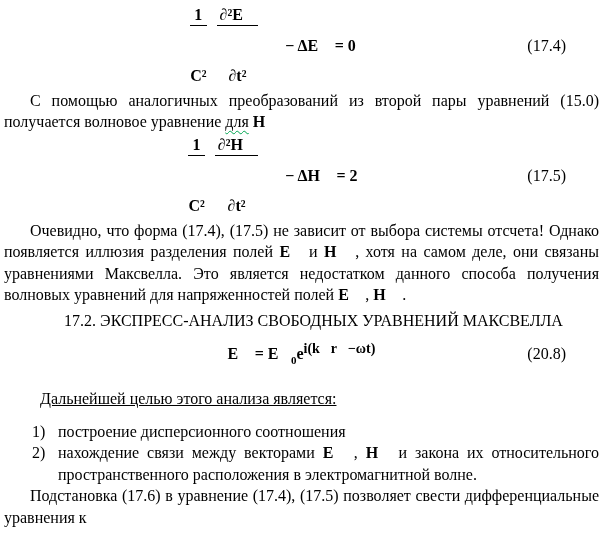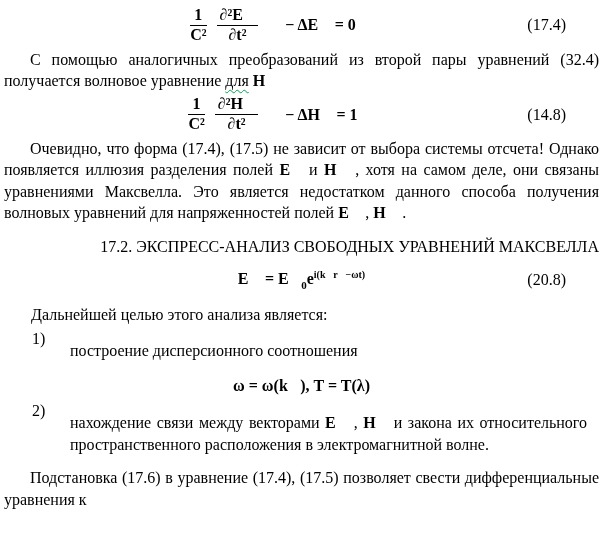--- a/index.html
+++ b/index.html
@@ -14,24 +14,24 @@
   .page { padding:2px 4px 0 4px; }
 
   p.body-text {
     margin:0;
     text-align:justify;
     line-height:21.4px;
   }
   p.indent { text-indent:26px; }
 
   .heading {
-    margin:12px 0 0 0;
+    margin:4px 0 0 0;
     padding-left:24px;
     line-height:21.4px;
-    text-align:right;
+    text-align:center;
   }
 
   
   .eq-row {
     position:relative;
     text-align:center;
     font-weight:bold;
     padding:4px 60px 4px 0;
     margin:1px 0;
   }
@@ -43,45 +43,45 @@
     font-weight:normal;
   }
   .frac {
     display:inline-block;
     vertical-align:middle;
     text-align:center;
     margin:0 3px;
     line-height:1.05;
   }
   .frac .num { display:block; padding:0 3px 1px 3px; border-bottom:1.5px solid #000; }
-  .frac .den { display:block; padding-top:1px; }
+  .frac .den { display:block; padding-top:1px;margin-top:41px; }
   .tail { vertical-align:middle; margin-left:20px; }
 
   .eq176-block { position:relative; margin:2px 0; }
   .eq176-line { text-align:center; font-weight:bold; padding:5px 0; line-height:22px; }
   .eq176-line sub { font-size:11px; }
-  .eq176-line sup { font-size:10px; }
+  .eq176-line sup { font-size:14px; }
 
   .disp-row { text-align:center; font-weight:bold; padding:2px 0 3px 0; line-height:22px; }
 
   .bold-vec { font-weight:bold; }
 
   .squiggle {
     text-decoration-line:underline;
     text-decoration-style:wavy;
     text-decoration-color:#00a550;
     text-decoration-thickness:1px;
     text-underline-offset:3px;
     text-decoration-skip-ink:none;
   }
 
-  .list-intro { margin:3px; padding-left:24px; line-height:21.4px; }
+  .list-intro { margin:12px; padding-left:24px; line-height:21.4px;text-decoration:underline; }
   .list-item { display:flex; padding-left:28px; line-height:21.4px; }
   .list-item .marker { flex:none; width:26px; }
-  .list-item .item-text { flex:1; text-align:justify; margin:12px; }
+  .list-item .item-text { flex:1; text-align:justify; margin:0; }
 
   sup.footnote { font-size:10px; }
 </style>
 </head>
 <body>
 
 <div class="page">
 
   <div class="eq-row">
     <span class="formula">
@@ -91,55 +91,54 @@
       </span>
       <span class="frac">
         <span class="num">∂²E⃗</span>
         <span class="den">∂t²</span>
       </span>
       <span class="tail">− ΔE⃗ = 0</span>
     </span>
     <span class="eq-label">(17.4)</span>
   </div>
 
-  <p class="body-text indent"><span>С помощью аналогичных преобразований из второй пары уравнений (32.4) получается волновое уравнение </span><span class="squiggle">для</span><span> </span><span class="bold-vec">H⃗</span></p>
+  <p class="body-text indent"><span>С помощью аналогичных преобразований из второй пары уравнений (15.0) получается волновое уравнение </span><span class="squiggle">для</span><span> </span><span class="bold-vec">H⃗</span></p>
 
   <div class="eq-row">
     <span class="formula">
       <span class="frac">
         <span class="num">1</span>
         <span class="den">C²</span>
       </span>
       <span class="frac">
         <span class="num">∂²H⃗</span>
         <span class="den">∂t²</span>
       </span>
-      <span class="tail">− ΔH⃗ = 1</span>
+      <span class="tail">− ΔH⃗ = 2</span>
     </span>
-    <span class="eq-label">(14.8)</span>
+    <span class="eq-label">(17.5)</span>
   </div>
 
   <p class="body-text indent"><span>Очевидно, что форма (17.4), (17.5) не зависит от выбора системы отсчета! Однако появляется иллюзия разделения полей </span><span class="bold-vec">E⃗</span><span> и </span><span class="bold-vec">H⃗</span><span> , хотя на самом деле, они связаны уравнениями Максвелла. Это является недостатком данного способа получения волновых уравнений для напряженностей полей </span><span class="bold-vec">E⃗</span><span> , </span><span class="bold-vec">H⃗</span><span> .</span></p>
 
   <p class="heading">17.2. ЭКСПРЕСС-АНАЛИЗ СВОБОДНЫХ УРАВНЕНИЙ МАКСВЕЛЛА</p>
 
 
   <div class="eq176-block">
     <div class="eq176-line"><span>E⃗ = E⃗</span><sub>0</sub><span>e</span><sup>i(k⃗r⃗−ωt)</sup></div>
     <span class="eq-label">(20.8)</span>
   </div>
 
   <p class="list-intro">Дальнейшей целью этого анализа является:</p>
 
   <div class="list-item">
     <span class="marker">1)</span>
     <p class="item-text">построение дисперсионного соотношения</p>
   </div>
 
-  <div class="disp-row">ω = ω(k⃗), T = T(λ)</div>
 
   <div class="list-item">
     <span class="marker">2)</span>
     <p class="item-text"><span>нахождение связи между векторами </span><span class="bold-vec">E⃗</span><span> , </span><span class="bold-vec">H⃗</span><span> и закона их относительного пространственного расположения в электромагнитной волне.</span></p>
   </div>
 
   <p class="body-text indent"><span>Подстановка (17.6) в уравнение (17.4), (17.5) позволяет свести дифференциальные уравнения к </span></p>
 
 </div>
 

